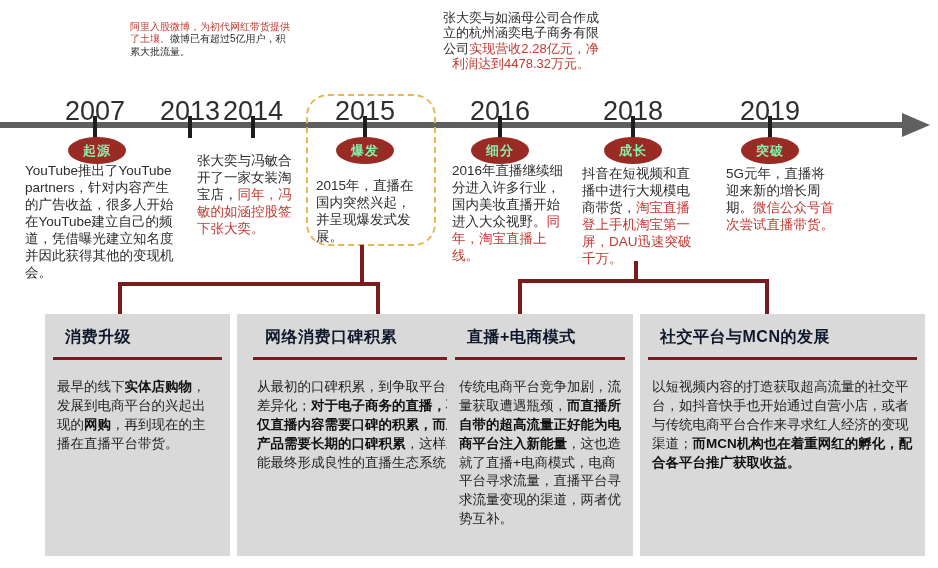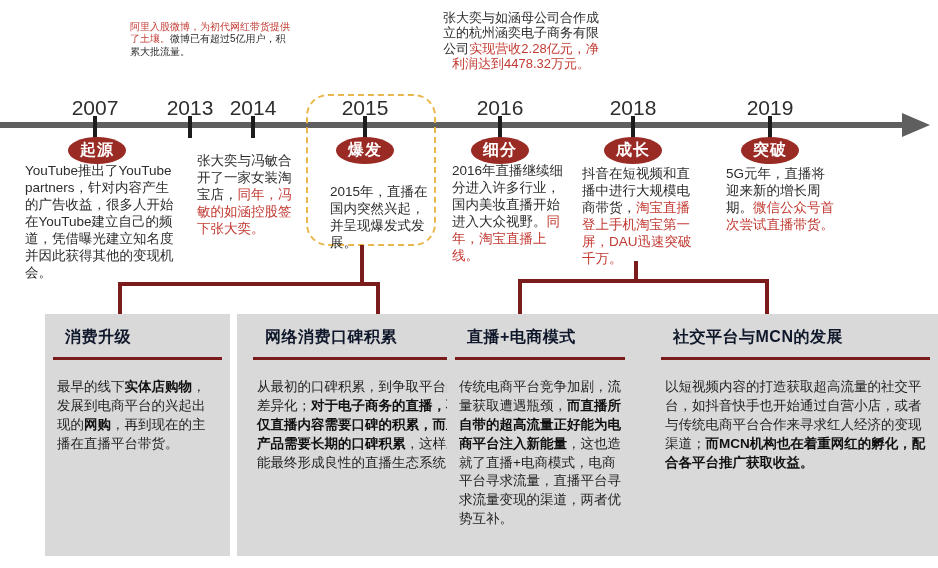--- a/index.html
+++ b/index.html
@@ -4,57 +4,57 @@
 <style>
   html,body{margin:0;padding:0;background:#ffffff;}
   .canvas{
     position:relative;width:938px;height:568px;background:#ffffff;
     font-family:"Liberation Sans","DejaVu Sans",sans-serif;overflow:hidden;color:#2d2d2d;
   }
   
   .tl-bar{position:absolute;left:0;top:122px;width:904px;height:6px;background:#5f5f5f;}
   .tl-arrow{position:absolute;left:902px;top:113px;width:0;height:0;
     border-left:28px solid #5f5f5f;border-top:12px solid transparent;border-bottom:12px solid transparent;}
-  .year{position:absolute;top:96px;transform:translateX(-50%);font-size:21px;color:#2e2e2e;
+  .year{position:absolute;top:96px;transform:translateX(-50%);font-size:27px;color:#2e2e2e;
     font-family:"Liberation Sans","DejaVu Sans",sans-serif;}
   .tick{position:absolute;top:116px;width:4px;height:22px;background:#1c1c1c;transform:translateX(-50%);}
   .badge{position:absolute;top:137px;width:58px;height:27px;background:#9a2a24;border-radius:50%;
-    color:#ffffff;font-weight:bold;font-size:16px;display:flex;align-items:center;justify-content:center;
+    color:#86efac;font-weight:bold;font-size:13px;display:flex;align-items:center;justify-content:center;
     transform:translateX(-50%);letter-spacing:1px;}
   
   .highlight-2015{position:absolute;left:306px;top:94px;width:126px;height:148px;
     border:2px dashed #e9b84c;border-radius:22px;}
   
   .ann{position:absolute;font-size:13.5px;line-height:1.26;color:#2d2d2d;}
   .ann-top-2013{left:130px;top:21px;width:160px;font-size:10px;line-height:1.24;}
   .ann-top-2016{left:437px;top:10px;width:168px;font-size:13px;line-height:1.18;text-align:center;}
   .ann-2007{left:25px;top:162px;width:154px;}
   .ann-2014{left:197px;top:152px;width:104px;}
-  .ann-2015{left:316px;top:183px;width:106px;margin-left:14px;}
+  .ann-2015{left:316px;top:177px;width:106px;}
   .ann-2016{left:452px;top:162px;width:114px;}
   .ann-2018{left:582px;top:165px;width:116px;}
   .ann-2019{left:726px;top:165px;width:110px;}
   .seg-red{color:#c23a32;}
   .seg-bold{font-weight:bold;color:#111111;}
   
   .conn{position:absolute;background:#7a1c1c;}
   .c-l-stub{left:360px;top:245px;width:4px;height:41px;}
   .c-l-hbar{left:118px;top:282px;width:262px;height:4px;}
   .c-l-dropl{left:118px;top:282px;width:4px;height:33px;}
   .c-l-dropr{left:376px;top:282px;width:4px;height:33px;}
   .c-r-stub{left:634px;top:261px;width:4px;height:22px;}
   .c-r-hbar{left:518px;top:279px;width:251px;height:4px;}
   .c-r-dropl{left:518px;top:279px;width:4px;height:36px;}
   .c-r-dropr{left:765px;top:279px;width:4px;height:36px;}
   
   .gbox{position:absolute;top:314px;height:242px;background:#d9d9d9;}
   .gbox-1{left:45px;width:185px;}
   .gbox-2{left:237px;width:228px;padding-left:8px;}
   .gbox-3{left:447px;width:186px;}
-  .gbox-4{left:626px;width:285px;padding-left:27px;}
+  .gbox-4{left:640px;width:285px;}
   .gbox-title{padding:13px 12px 0 20px;font-size:16px;font-weight:bold;color:#0f172a;letter-spacing:0.5px;}
   .gbox-divider{height:3px;background:#7a1c1c;margin:9px 8px 8px 8px;}
   .gbox-body{padding:2px 12px 0 12px;font-size:13.5px;line-height:1.4;color:#1f1f1f;margin-top:16px;}
 </style>
 </head>
 <body>
 
 <div class="canvas">
 
   <div class="tl-bar"></div>

